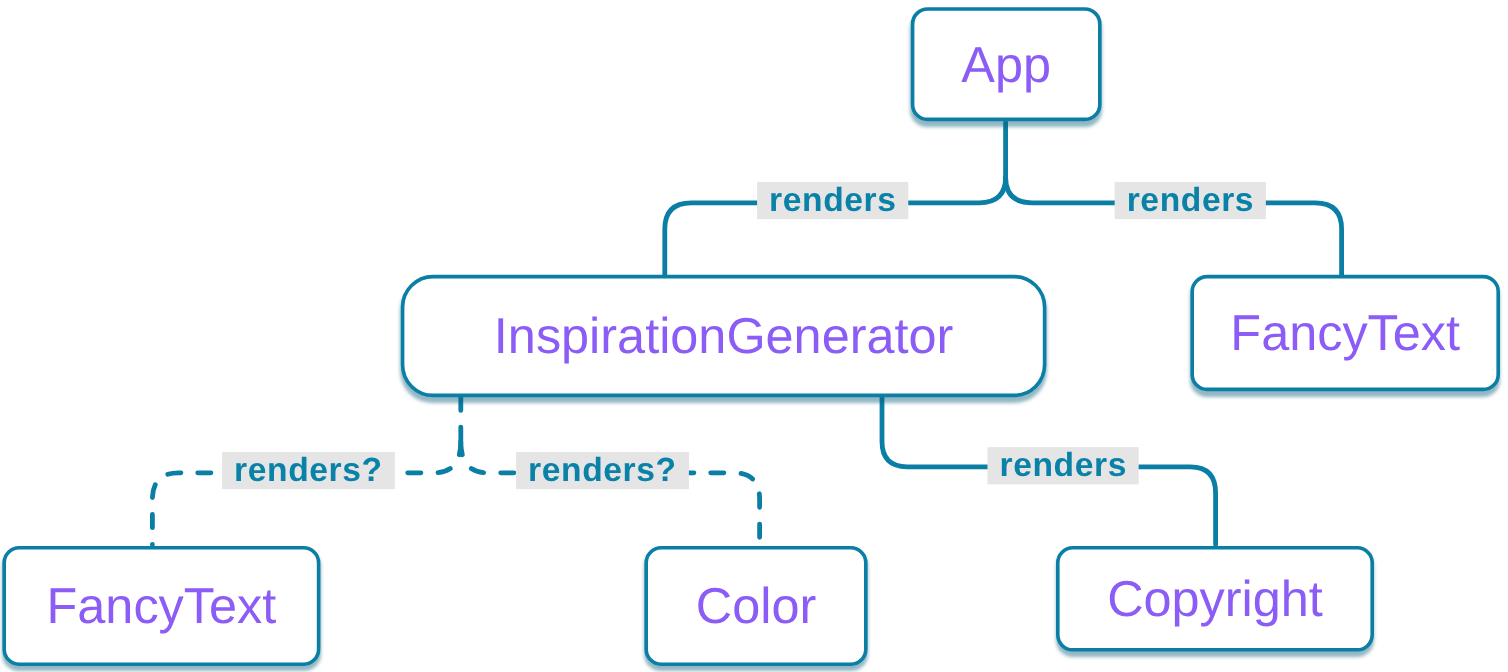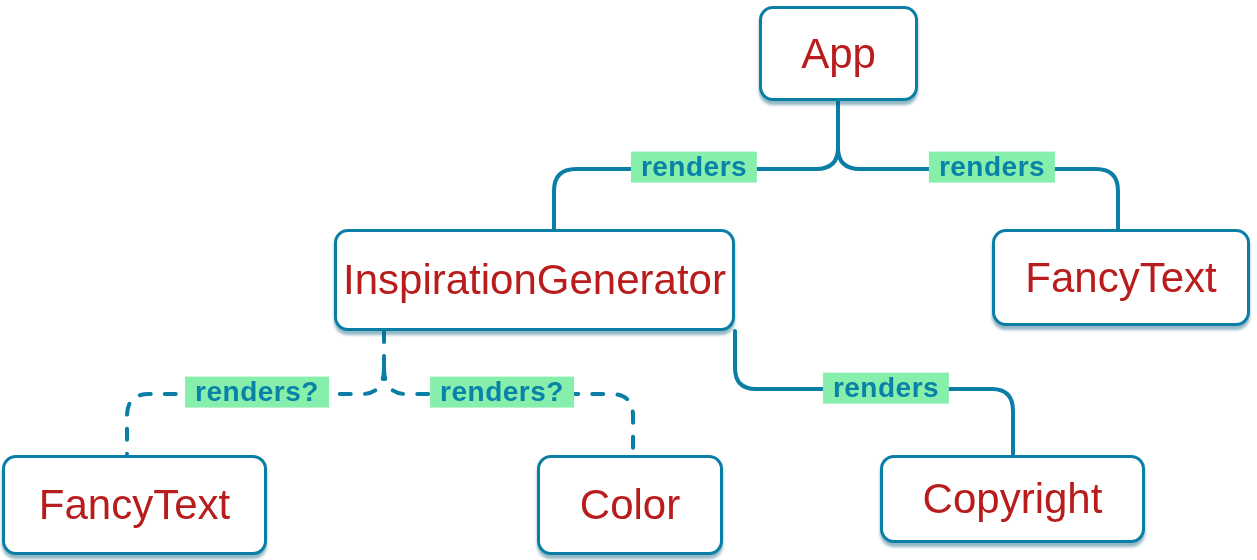--- a/index.html
+++ b/index.html
@@ -27,21 +27,21 @@
     stroke-width: 4;
     stroke-linecap: round;
   }
   .edge.dashed {
     stroke-dasharray: 11 14;
   }
   .edge-label {
     position: absolute;
     z-index: 2;
     transform: translate(-50%, -50%);
-    background: #86efac;
+    background: #e5e5e5;
     padding: 0 10px;
     font-size: 28px;
     font-weight: bold;
     letter-spacing: 0.5px;
     color: #0a82a8;
     white-space: nowrap;
     line-height: 1.1;
   }
   .node {
     position: absolute;
@@ -50,21 +50,21 @@
     align-items: center;
     justify-content: center;
     box-sizing: border-box;
     background: #ffffff;
     border: 3px solid #0a7ea4;
     border-radius: 14px;
     box-shadow: 0 4px 3px rgba(13, 95, 124, 0.45);
   }
   .node-label {
     font-size: 42px;
-    color: #b91c1c;
+    color: #8b5cf6;
     white-space: nowrap;
   }
 </style>
 </head>
 <body>
 
 <div class="canvas">
 
   <svg class="edges-svg" width="1257" height="560" viewBox="0 0 1257 560">
 
@@ -82,21 +82,21 @@
   <span class="edge-label" style="left:694px; top:167px;">renders</span>
   <span class="edge-label" style="left:992px; top:167px;">renders</span>
   <span class="edge-label" style="left:257px; top:392px;">renders?</span>
   <span class="edge-label" style="left:502px; top:392px;">renders?</span>
   <span class="edge-label" style="left:886px; top:388px;">renders</span>
 
   <div class="node" style="left:759px; top:6px; width:159px; height:95px;">
     <span class="node-label">App</span>
   </div>
 
-  <div class="node" style="left:334px; top:229px; width:401px; height:102px;">
+  <div class="node" style="left:334px; top:229px; width:538px; height:102px;border-radius:27px;">
     <span class="node-label">InspirationGenerator</span>
   </div>
 
   <div class="node" style="left:992px; top:229px; width:258px; height:97px;">
     <span class="node-label">FancyText</span>
   </div>
 
   <div class="node" style="left:2px; top:455px; width:265px; height:100px;">
     <span class="node-label">FancyText</span>
   </div>

